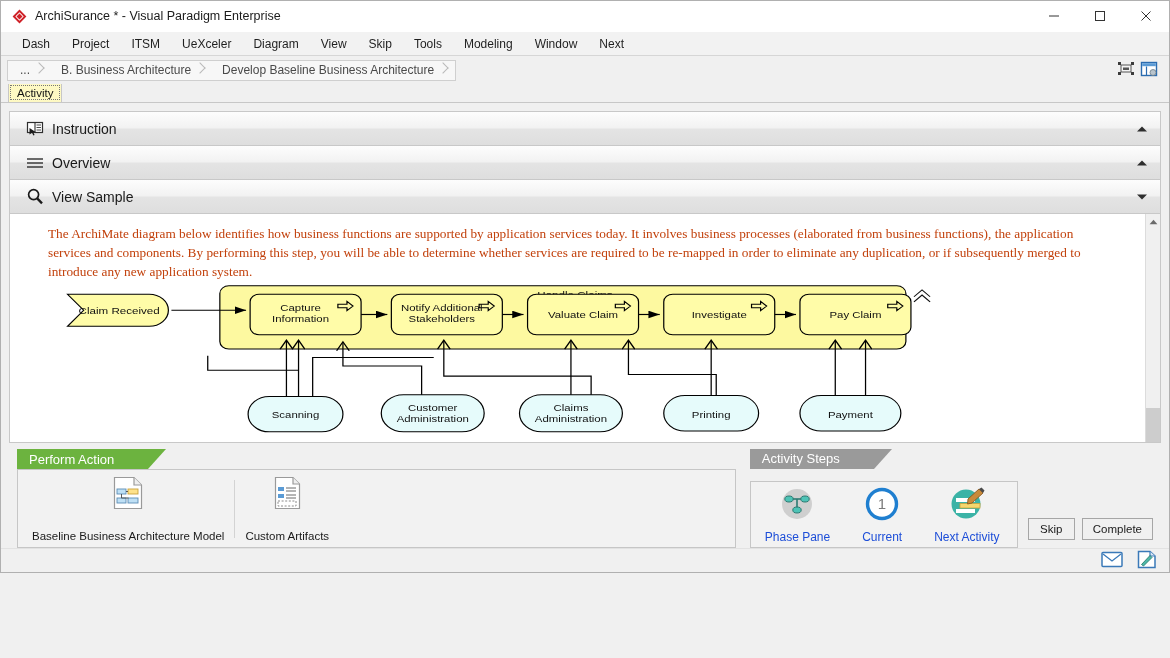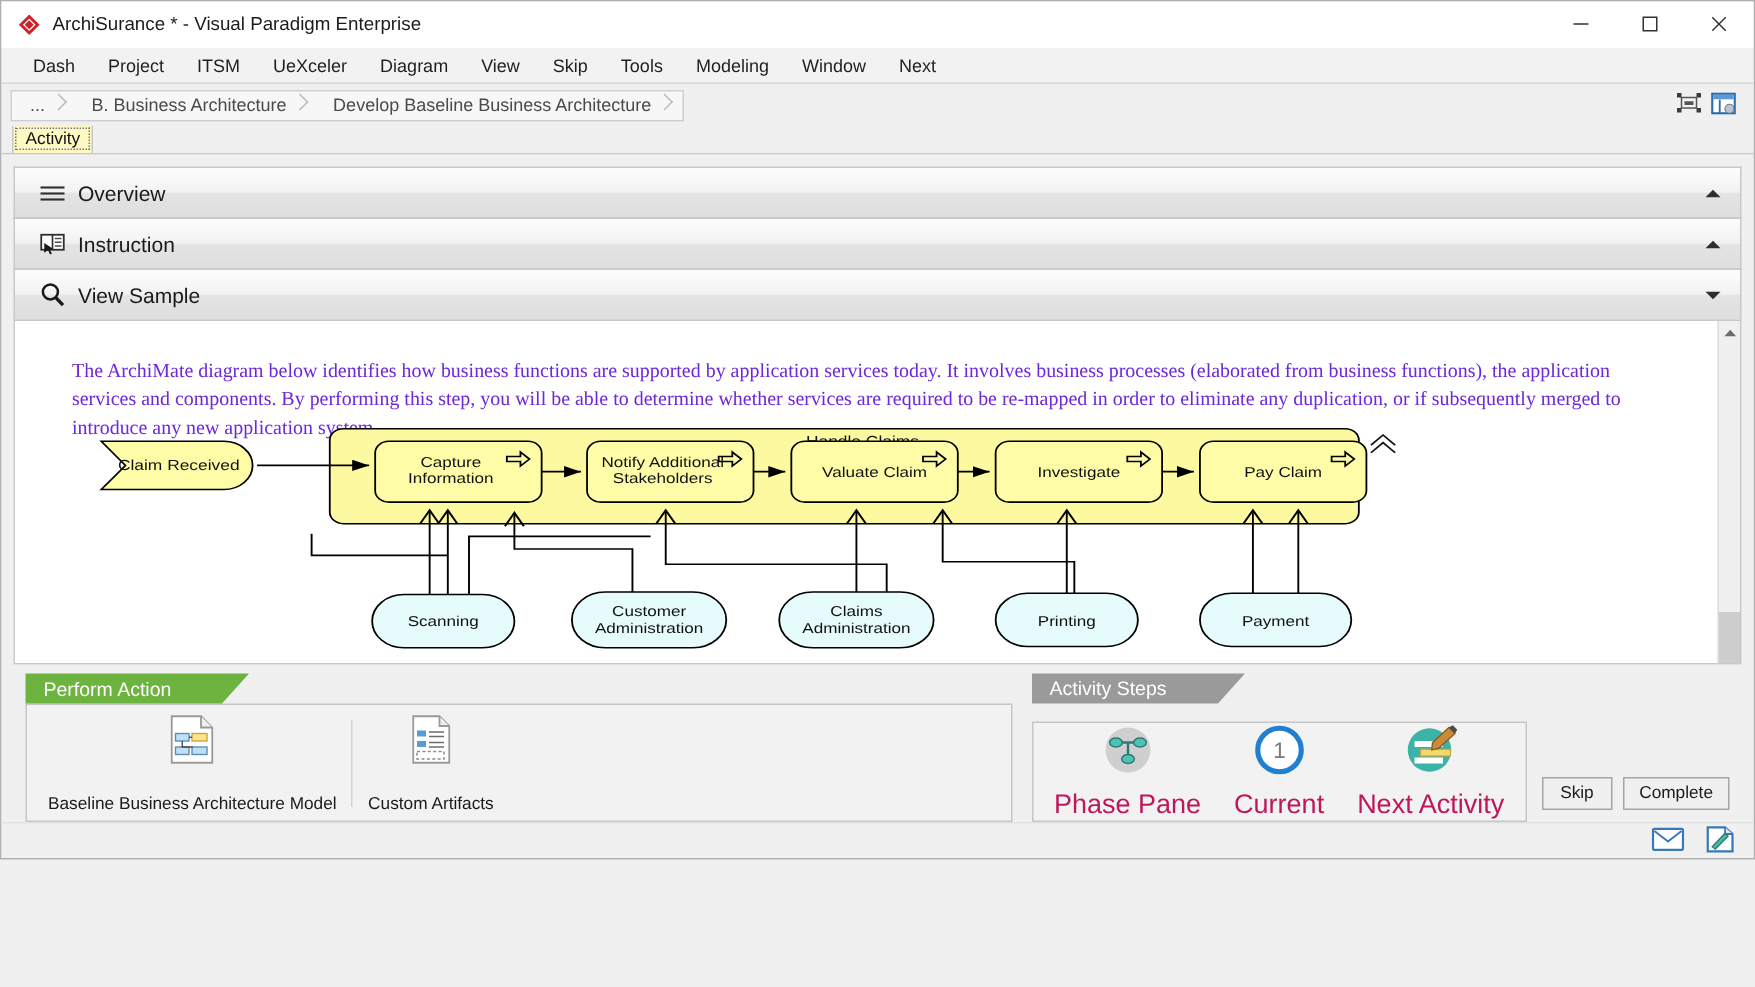--- a/index.html
+++ b/index.html
@@ -120,22 +120,22 @@
     display:flex;
     min-height:0;
     position:relative;
     overflow:hidden;
   }
   .panel-body {
     flex:1 1 auto; position:relative; overflow:hidden;
   }
   .desc {
     font-family:"Liberation Serif", serif;
-    font-size:13.3px; line-height:19px; color:#6d28d9;
-    padding:23px 28px 0 38px;
+    font-size:13.3px; line-height:19px; color:#c2410c;
+    padding:10px 28px 0 38px;
     text-align:left;
   }
 
   
   .vscroll {
     flex:0 0 15px; width:15px; background:#f0f0f0;
     border-left:1px solid #dcdcdc;
     display:flex; flex-direction:column; align-items:center;
     position:relative;
   }
@@ -181,21 +181,21 @@
     display:flex; flex-direction:column; align-items:center; justify-content:center;
     padding:4px 10px; min-width:96px; height:62px; gap:17px;
   }
   .action-cell .lbl { font-size:11.5px; color:#1a1a1a; white-space:nowrap; }
   .vdiv { width:1px; height:58px; background:#d3d3d3; }
 
   .steps-cell {
     display:flex; flex-direction:column; align-items:center; justify-content:center;
     padding:2px 10px; min-width:84px; height:66px; gap:4px;
   }
-  .steps-cell .lbl { font-size:18px; color:#be185d; white-space:nowrap; }
+  .steps-cell .lbl { font-size:12px; color:#1d4ed8; white-space:nowrap; }
 
   .btns { display:flex; align-items:flex-end; gap:7px; padding:0 0 8px 10px; height:100%; }
   .btn {
     min-width:47px; height:22px; padding:0 10px;
     background:#f0f0f0; border:1px solid #a6a6a6;
     font-size:11.5px; color:#1a1a1a;
     display:flex; align-items:center; justify-content:center;
   }
 
   
@@ -297,50 +297,50 @@
   </div>
 
   <div class="tabstrip">
     <div class="tab">Activity</div>
   </div>
 
   <div class="content">
 
     <div class="acc-item">
       <span class="acc-ico">
-        <svg width="18" height="14" viewBox="0 0 18 14">
-          <g stroke="#2e2e2e" stroke-width="1.4">
-            <line x1="1" y1="3" x2="17" y2="3"></line>
-              <line x1="1" y1="7" x2="17" y2="7"></line>
-              <line x1="1" y1="11" x2="17" y2="11"></line>
-          </g>
-        </svg>
-      </span>
-      <span class="acc-label">Overview</span>
-      <span class="acc-chev">
-        <svg width="12" height="8" viewBox="0 0 12 8">
-            <polygon points="6,1.5 11,6.5 1,6.5" fill="#2e2e2e"></polygon>
-          </svg>
-      </span>
-    </div>
-
-    <div class="acc-item">
-      <span class="acc-ico">
         <svg width="18" height="16" viewBox="0 0 18 16">
           <rect x="1.5" y="1.5" width="15" height="10" fill="#ffffff" stroke="#2e2e2e" stroke-width="1.2"></rect>
           <line x1="9" y1="1.5" x2="9" y2="11.5" stroke="#2e2e2e" stroke-width="1.1"></line>
           <g stroke="#4b4b4b" stroke-width="1">
             <line x1="10.5" y1="4" x2="15" y2="4"></line>
               <line x1="10.5" y1="6.5" x2="15" y2="6.5"></line>
               <line x1="10.5" y1="9" x2="15" y2="9"></line>
           </g>
           <path d="M3.5 7 L3.5 13.5 L6 11.8 L7.4 14.6 L8.6 14 L7.2 11.3 L9.6 11 Z" fill="#1a1a1a"></path>
         </svg>
       </span>
       <span class="acc-label">Instruction</span>
+      <span class="acc-chev">
+        <svg width="12" height="8" viewBox="0 0 12 8">
+            <polygon points="6,1.5 11,6.5 1,6.5" fill="#2e2e2e"></polygon>
+          </svg>
+      </span>
+    </div>
+
+    <div class="acc-item">
+      <span class="acc-ico">
+        <svg width="18" height="14" viewBox="0 0 18 14">
+          <g stroke="#2e2e2e" stroke-width="1.4">
+            <line x1="1" y1="3" x2="17" y2="3"></line>
+              <line x1="1" y1="7" x2="17" y2="7"></line>
+              <line x1="1" y1="11" x2="17" y2="11"></line>
+          </g>
+        </svg>
+      </span>
+      <span class="acc-label">Overview</span>
       <span class="acc-chev">
         <svg width="12" height="8" viewBox="0 0 12 8">
             <polygon points="6,1.5 11,6.5 1,6.5" fill="#2e2e2e"></polygon>
           </svg>
       </span>
     </div>
 
     <div class="acc-item">
       <span class="acc-ico">
         <svg width="18" height="17" viewBox="0 0 18 17">

